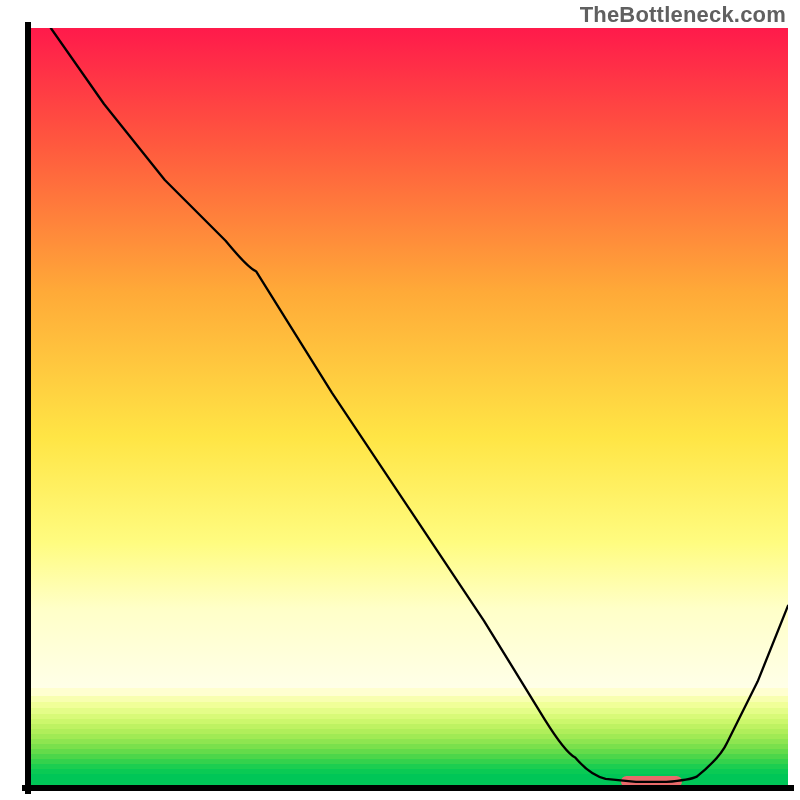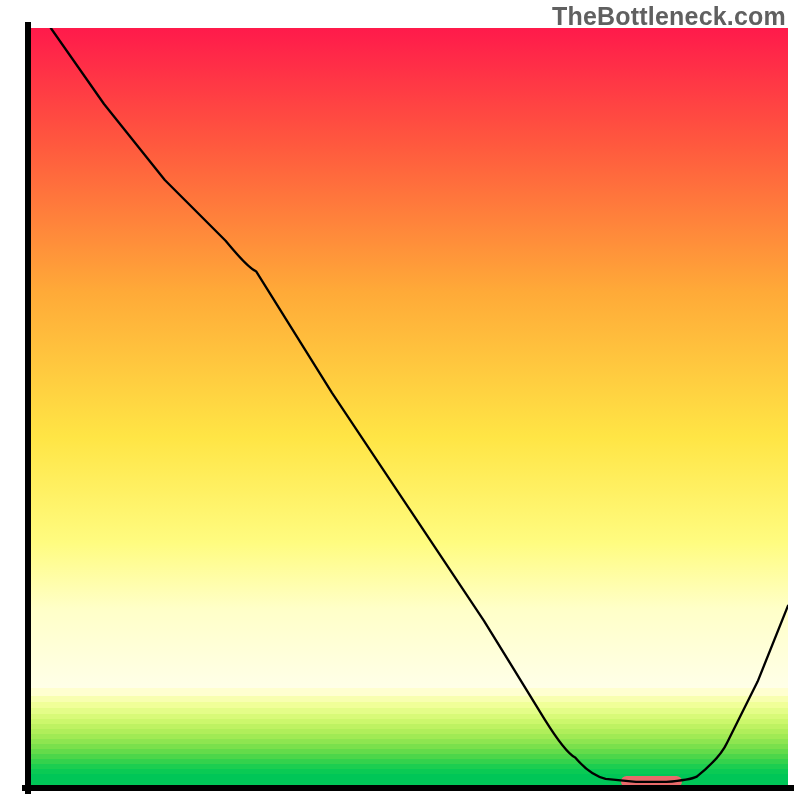--- a/index.html
+++ b/index.html
@@ -13,21 +13,21 @@
   }
   .stage {
     position: relative;
     width: 800px;
     height: 800px;
   }
   .watermark {
     position: absolute;
     top: 2px;
     right: 14px;
-    font-size: 25px;
+    font-size: 22px;
     font-weight: 600;
     color: #606060;
     letter-spacing: 0.2px;
     user-select: none;
   }
   svg {
     display: block;
   }
 </style>
 </head>

